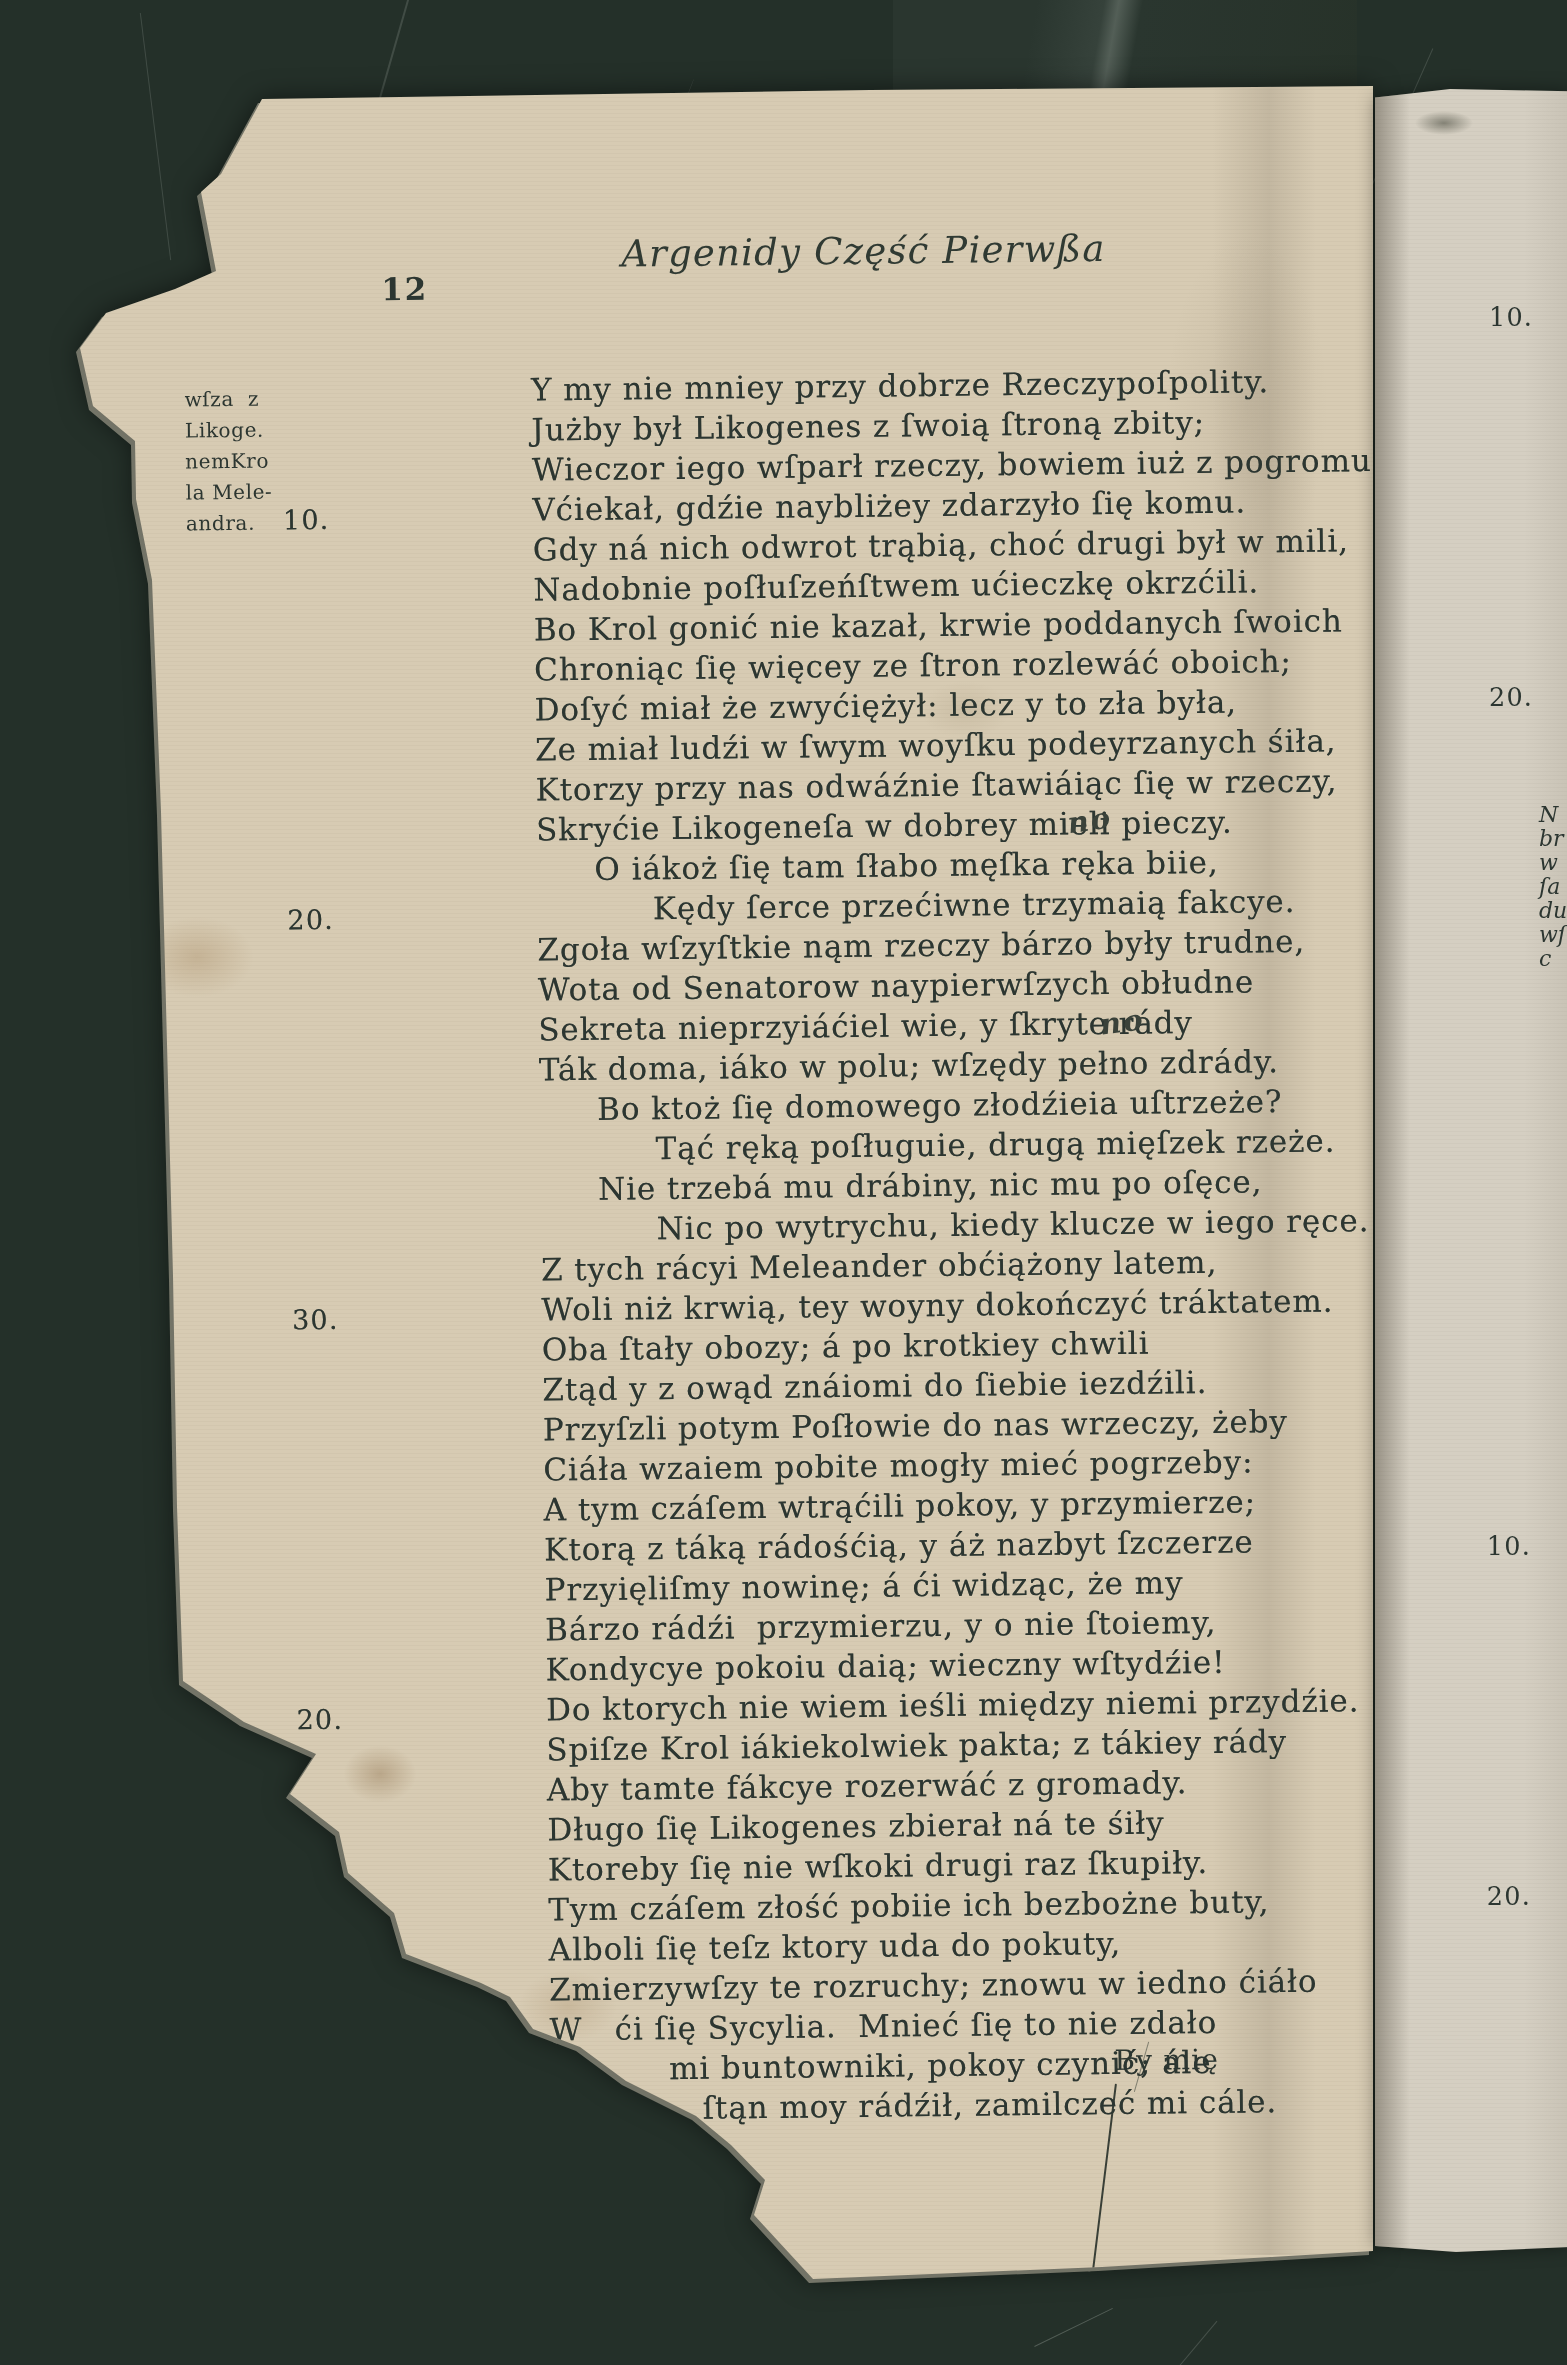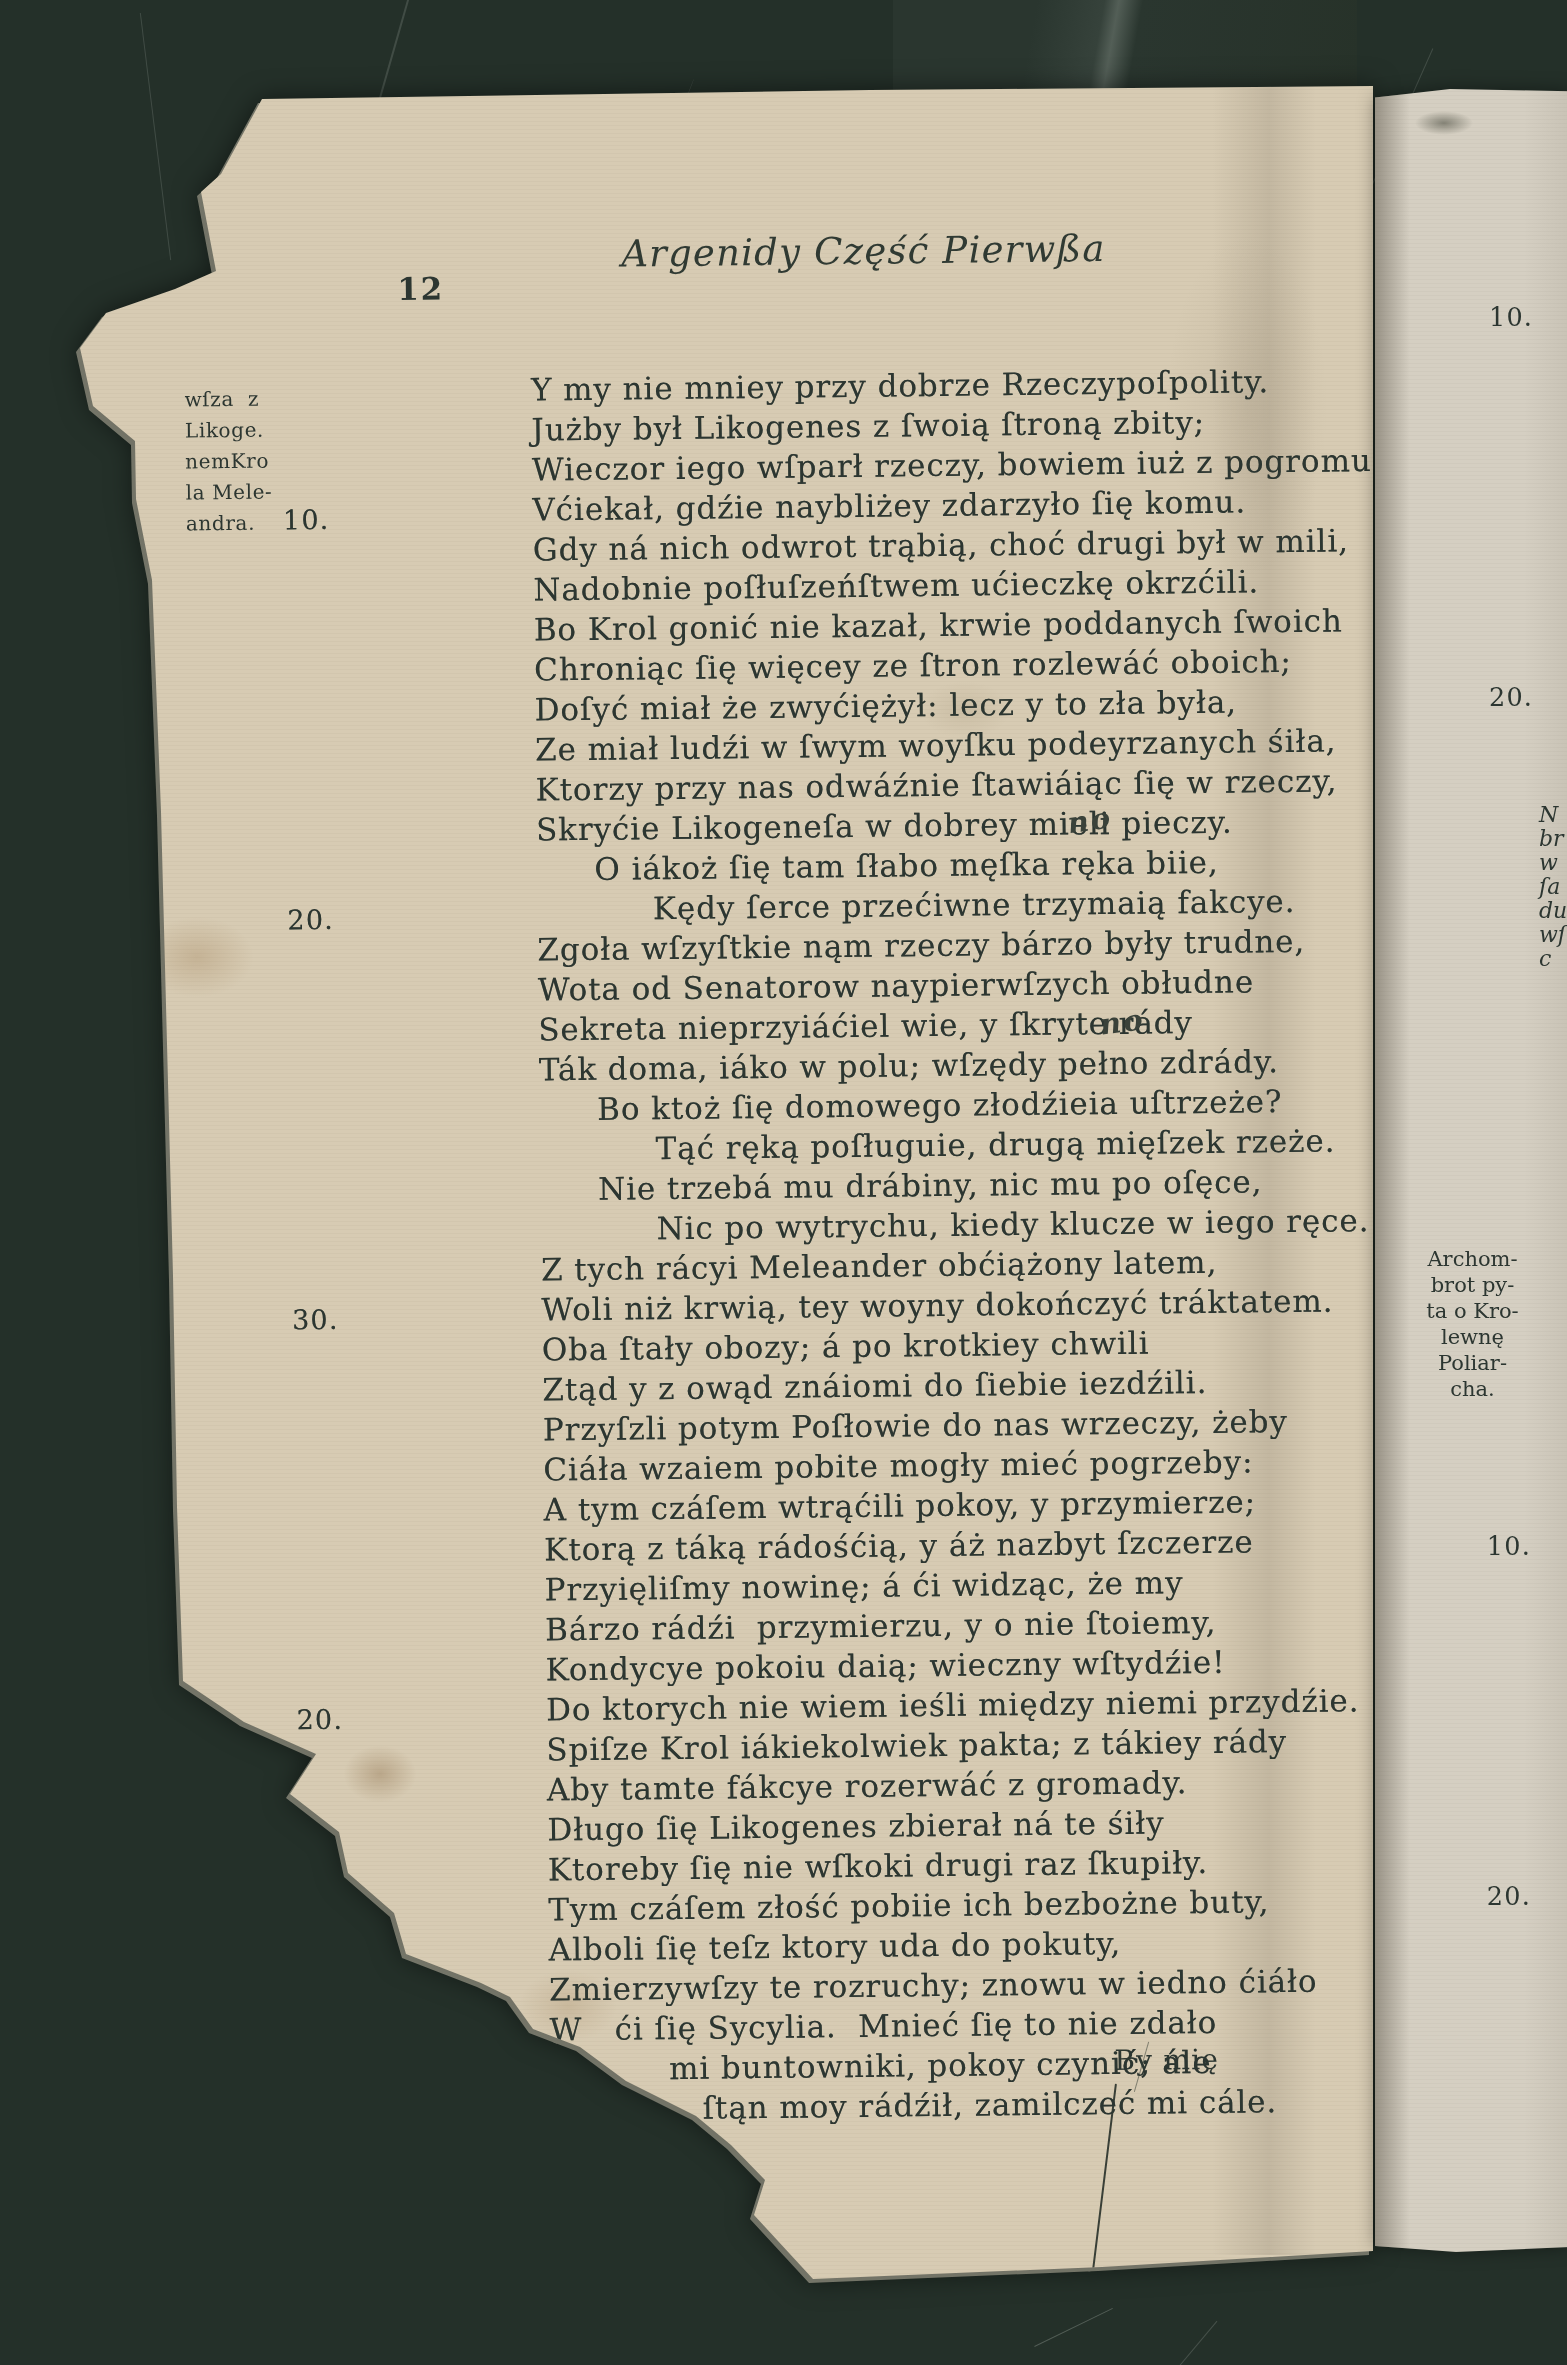--- a/index.html
+++ b/index.html
@@ -45,21 +45,21 @@
   .page-crack{position:absolute;left:1103px;top:2083px;width:1.7px;height:196px;
     background:#1d2721;transform:rotate(7deg);opacity:0.85;border-radius:1.2px;}
   .page-crack2{position:absolute;left:1141px;top:2041px;width:1.2px;height:52px;
     background:#2a332c;transform:rotate(16deg);opacity:0.5;}
   .smudge{position:absolute;left:1415px;top:111px;width:58px;height:24px;border-radius:50%;
     background:radial-gradient(closest-side, rgba(66,68,56,0.55), rgba(66,68,56,0));}
 
   .lp-rot{position:absolute;left:0;top:0;width:1568px;height:2366px;
     transform:rotate(-0.65deg);transform-origin:406px 348px;}
 
-  .pnum{position:absolute;left:382px;top:271px;font-size:31px;font-weight:700;letter-spacing:1.7px;margin-left:16px;}
+  .pnum{position:absolute;left:382px;top:271px;font-size:31px;font-weight:700;letter-spacing:1.7px;}
   .rtitle{position:absolute;left:557px;top:235px;width:615px;text-align:center;
     font-style:italic;font-size:37px;letter-spacing:1.2px;color:#303a33;white-space:nowrap;}
 
   .mnote{position:absolute;left:184px;top:289px;width:186px;font-size:20px;line-height:31px;
     letter-spacing:0.6px;white-space:pre;}
   .poem{position:absolute;left:380px;top:301px;width:951px;}
   .pline{position:relative;height:40px;font-size:31px;letter-spacing:0.9px;white-space:pre;
     text-shadow:0 0 0.6px rgba(44,54,49,0.55);}
   .pline .lnum{position:absolute;left:-99px;top:2.3px;width:87px;font-size:27px;letter-spacing:1.2px;}
   .catchword{position:absolute;left:1095px;top:2052px;font-size:28px;letter-spacing:1.2px;}
@@ -365,29 +365,20 @@
 
       <div class="rline">N</div>
           <div class="rline">br</div>
           <div class="rline">w</div>
           <div class="rline">ſa</div>
           <div class="rline">du</div>
           <div class="rline">wſ</div>
           <div class="rline">c</div>
         </div>
 
-      <div class="rcol rnote">
-
-      <div class="rnote-line">Archom-</div>
-          <div class="rnote-line">brot py-</div>
-          <div class="rnote-line">ta o Kro-</div>
-          <div class="rnote-line">lewnę</div>
-          <div class="rnote-line">Poliar-</div>
-          <div class="rnote-line">cha.</div>
-        </div>
 
       <div class="rcol rlower">
 
       <div class="rline">
             <span class="rnum"></span>
             
           </div>
           <div class="rline">
             <span class="rnum"></span>
             

